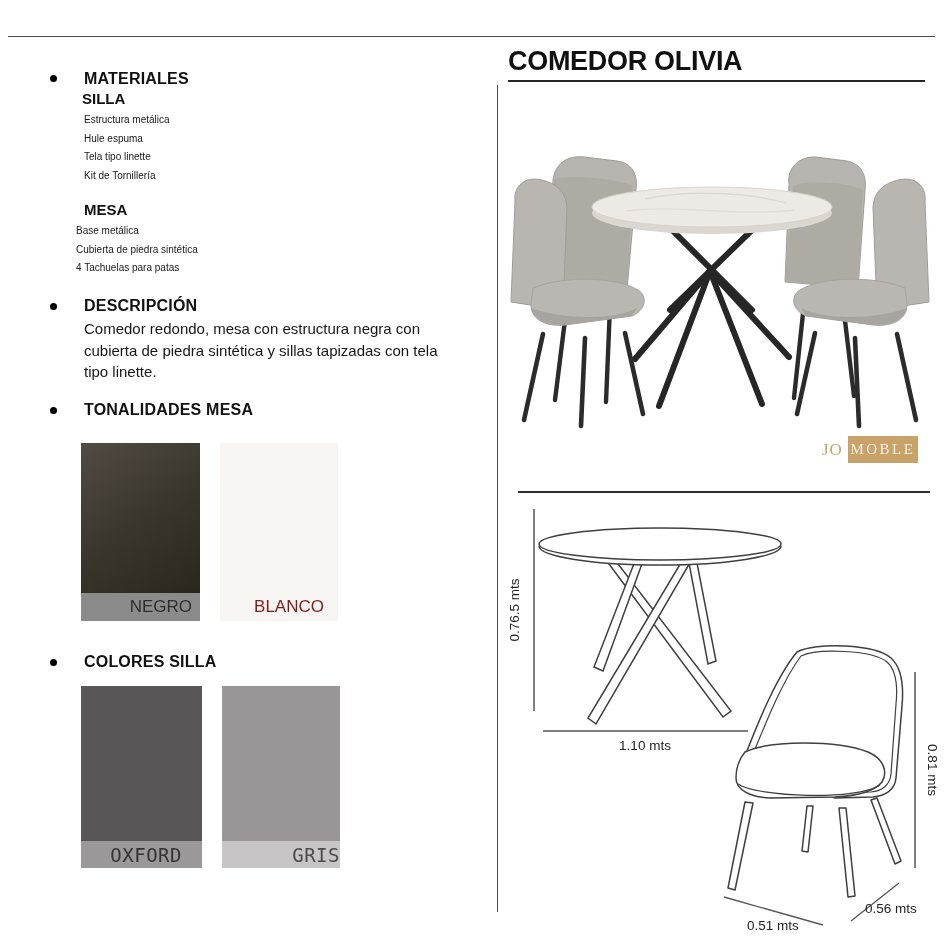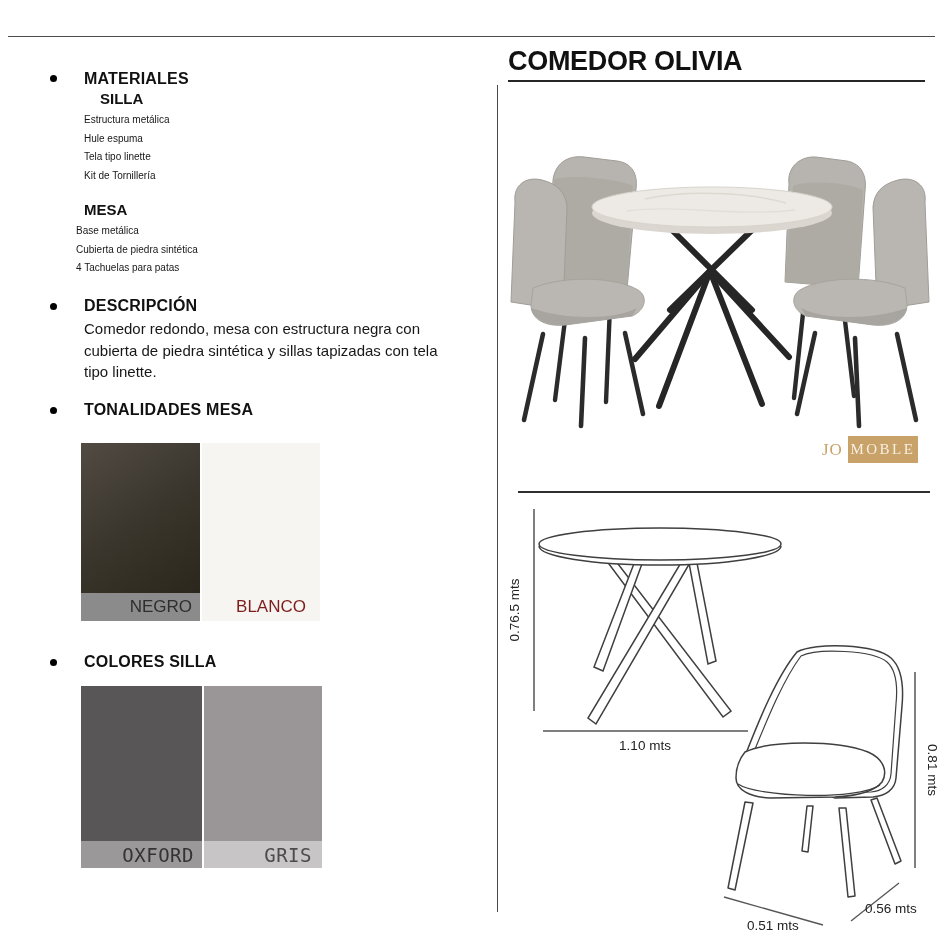--- a/index.html
+++ b/index.html
@@ -9,34 +9,34 @@
   .hline{position:absolute;background:#4a4a4a;height:1px;}
   .vline{position:absolute;background:#4a4a4a;width:1px;}
 
   
   .bullet{position:absolute;width:7px;height:7px;border-radius:50%;background:#000;}
   .h1{position:absolute;font-size:16px;font-weight:bold;letter-spacing:.2px;}
   .h2{position:absolute;font-size:15px;font-weight:bold;}
   .list{position:absolute;font-size:10px;line-height:18.6px;color:#171717;}
   .para{position:absolute;font-size:15px;line-height:21.5px;color:#171717;width:356px;}
 
-  .swatch-row{position:absolute;display:flex;gap:2px;}
+  .swatch-row{position:absolute;display:flex;gap:20px;}
   .swatch{position:relative;}
   .swatch .bar{position:absolute;left:0;right:0;bottom:0;display:flex;align-items:center;
                justify-content:flex-end;}
   .negro{width:119px;height:178px;background:linear-gradient(145deg,#514b43 0%,#3b362d 45%,#282317 100%);}
   .negro .bar{height:28px;background:#8b8b8b;color:#2e2e2e;font-size:17px;padding-right:8px;}
   .blanco{width:118px;height:178px;background:#f6f5f2;}
   .blanco .bar{height:28px;background:#f6f5f2;color:#7f1d1d;font-size:17px;padding-right:14px;}
   .oxford{width:121px;height:182px;background:#595657;}
   .oxford .bar{height:27px;background:#9b9899;color:#333;font-family:"DejaVu Sans Mono",monospace;
-               font-size:19px;padding-right:8px;letter-spacing:.5px;}
+               font-size:19px;padding-right:20px;letter-spacing:.5px;}
   .gris{width:118px;height:182px;background:#9a9697;}
   .gris .bar{height:27px;background:#c7c5c6;color:#4c4c4c;font-family:"DejaVu Sans Mono",monospace;
-             font-size:19px;padding-right:10px;letter-spacing:.5px;}
+             font-size:19px;letter-spacing:.5px;}
 
   
   .title{position:absolute;left:508px;top:46px;font-size:27px;font-weight:bold;letter-spacing:-.3px;}
   .title-rule{position:absolute;left:508px;top:80px;width:417px;height:2px;background:#262626;}
   .logo{position:absolute;left:822px;top:436px;display:flex;align-items:center;
         font-family:"Liberation Serif",serif;}
   .logo .jo{color:#c8a269;font-size:17px;letter-spacing:1px;margin-right:5px;}
   .logo .box{background:#c8a269;color:#f7efe0;width:70px;height:27px;display:flex;
              align-items:center;justify-content:center;font-size:15px;letter-spacing:2.5px;}
   .mid-rule{position:absolute;left:518px;top:491px;width:412px;height:2px;background:#2f2f2f;}
@@ -48,21 +48,21 @@
 <body>
 
 <div id="page">
 
   <div class="hline" style="left:8px;top:36px;width:927px;"></div>
 
   <div class="vline" style="left:497px;top:85px;height:827px;"></div>
 
   <div class="bullet" style="left:50px;top:75px;"></div>
   <div class="h1" style="left:84px;top:70px;">MATERIALES</div>
-  <div class="h2" style="left:100px;top:90px;">SILLA</div>
+  <div class="h2" style="left:82px;top:90px;">SILLA</div>
   <div class="list" style="left:84px;top:111px;">
     <div>Estructura metálica</div>
     <div>Hule espuma</div>
     <div>Tela tipo linette</div>
     <div>Kit de Tornillería</div>
   </div>
   <div class="h2" style="left:84px;top:201px;">MESA</div>
   <div class="list" style="left:76px;top:222px;">
     <div>Base metálica</div>
     <div>Cubierta de piedra sintética</div>

